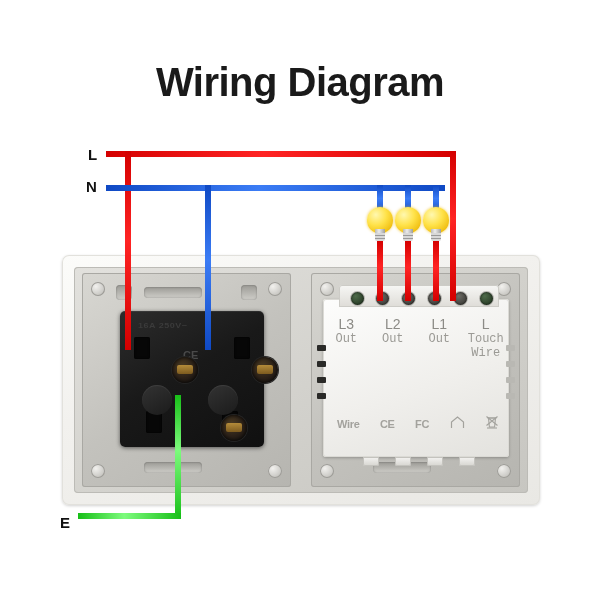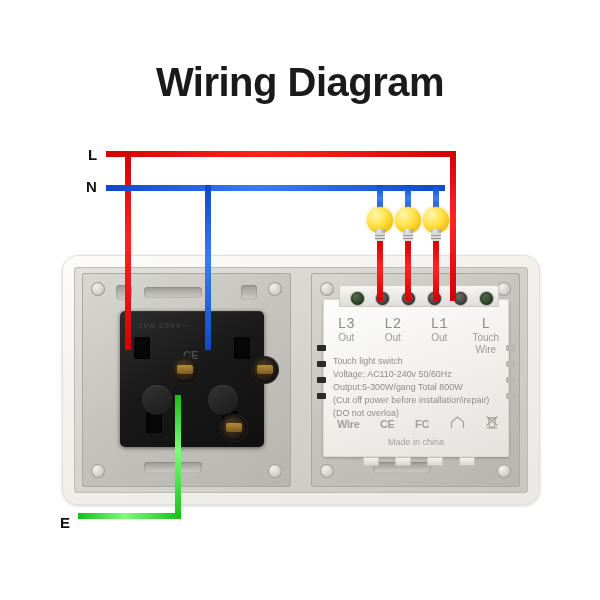--- a/index.html
+++ b/index.html
@@ -84,21 +84,21 @@
   }
 
   
   #plate {
     position: absolute;
     left: 62px;
     top: 255px;
     width: 478px;
     height: 250px;
     background: linear-gradient(160deg,#fcfcfa 0%,#f2f1ee 40%,#e9e8e4 100%);
-    border-radius: 16px;
+    border-radius: 7px;
     box-shadow: 0 1px 3px rgba(0,0,0,.18), inset 0 0 0 1px #e2e1dc;
   }
   #plate-inner {
     position: absolute;
     left: 12px; top: 12px;
     width: 454px; height: 226px;
     background: linear-gradient(150deg,#e2e1dd,#d2d1cc 55%,#c7c6c1);
     border-radius: 4px;
     box-shadow: inset 0 0 0 1px #bcbbb6;
   }
@@ -236,29 +236,30 @@
     position: absolute;
     left: 0; top: 18px;
     width: 186px;
     display: flex;
   }
   .term-col {
     flex: 1;
     text-align: center;
   }
   .term-name {
-    font-family: Liberation Mono, monospace;
+    font-family: Liberation Sans, sans-serif;
     font-size: 14px;
     color: #8c8b86;
     line-height: 1.05;
   }
   .term-sub {
-    font-size: 10px;
+    font-size: 12px;
     color: #9b9a95;
     line-height: 1.2;
+    font-family: Liberation Mono, monospace;
   }
   #spec-block {
     position: absolute;
     left: 10px; top: 56px;
     width: 172px;
   }
   .spec-line {
     font-size: 9px;
     color: #8f8e89;
     line-height: 13px;
@@ -377,48 +378,40 @@
             <div class="term-col">
               <div class="term-name">L1</div>
               <div class="term-sub">Out</div>
             </div>
             <div class="term-col">
               <div class="term-name">L</div>
               <div class="term-sub">Touch Wire</div>
             </div>
           </div>
 
-          <div id="spec-block">
-            <div class="spec-line">Touch light switch</div>
-            <div class="spec-line">Voltage; AC110-240v 50/60Hz</div>
-            <div class="spec-line">Output:5-300W/gang Total 800W</div>
-            <div class="spec-line">(Cut off power before installation\repair)</div>
-            <div class="spec-line">(DO not overloa)</div>
-          </div>
 
           <div id="cert-row">
             <span class="cert">Wire</span>
             <span class="cert">CE</span>
             <span class="cert">FC</span>
             <span>
               <svg width="15" height="13" viewBox="0 0 15 13">
                   <path d="M1.5 12 V6 L7.5 1 L13.5 6 V12" fill="none" stroke="#a3a29d" stroke-width="1.2"></path>
                 </svg>
             </span>
             <span>
               <svg width="14" height="14" viewBox="0 0 14 14">
                 <path d="M3.5 3 H10.5 L9.6 12 H4.4 Z" fill="none" stroke="#a3a29d" stroke-width="1.1"></path>
                 <path d="M2.5 3 H11.5" stroke="#a3a29d" stroke-width="1.1"></path>
                 <path d="M1.5 1.5 L12.5 10.5 M12.5 1.5 L1.5 10.5" stroke="#a3a29d" stroke-width="1.1"></path>
                 <path d="M2 13 H12" stroke="#a3a29d" stroke-width="1.1"></path>
               </svg>
             </span>
           </div>
 
-          <div id="made-in">Made in china</div>
 
           <div class="vent" style="left:-6px; top:46px;"></div>
           <div class="vent" style="left:-6px; top:62px;"></div>
           <div class="vent" style="left:-6px; top:78px;"></div>
           <div class="vent" style="left:-6px; top:94px;"></div>
           <div class="vent right" style="right:-6px; top:46px;"></div>
           <div class="vent right" style="right:-6px; top:62px;"></div>
           <div class="vent right" style="right:-6px; top:78px;"></div>
           <div class="vent right" style="right:-6px; top:94px;"></div>
 

